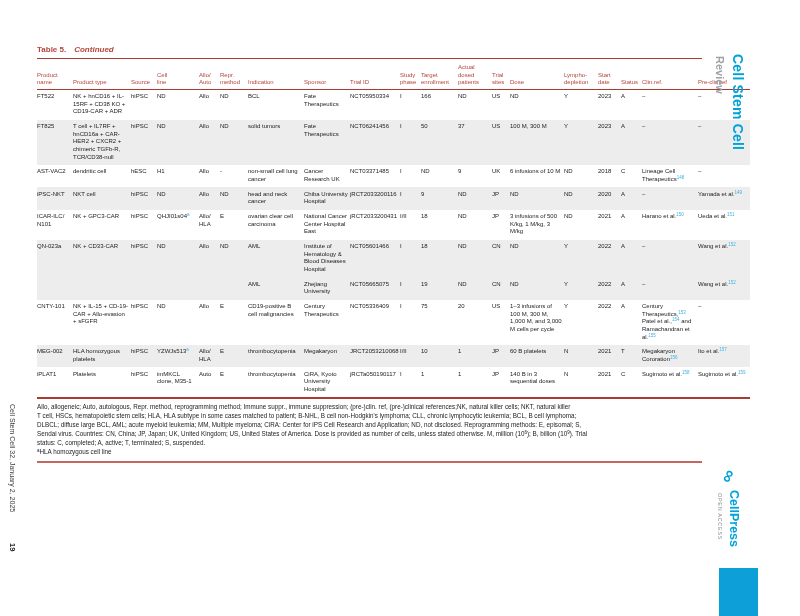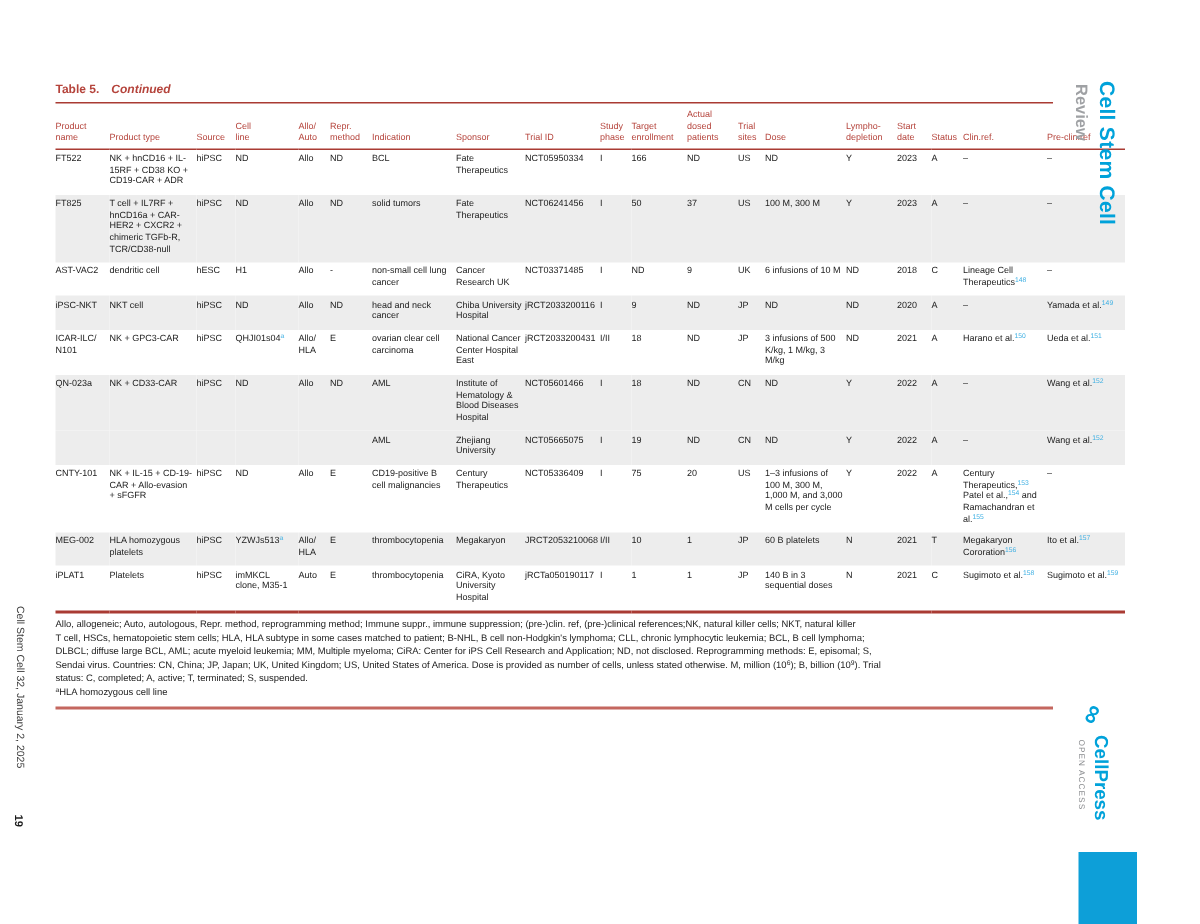--- a/index.html
+++ b/index.html
@@ -1,21 +1,21 @@
 <!DOCTYPE html>
 <html><head>
 <meta charset="utf-8">
 <style>
   html,body{margin:0;padding:0;}
   body{
     width:800px;height:616px;position:relative;background:#ffffff;
     font-family:"Liberation Sans", sans-serif;overflow:hidden;
     -webkit-font-smoothing:antialiased;
   }
-  .content{position:absolute;left:37px;top:55px;width:665px;}
+  .content{position:absolute;left:37px;top:45px;width:665px;}
   .table-title{
     font-size:8px;font-weight:bold;color:#b5443c;
     padding-bottom:4px;border-bottom:1.5px solid #a93b33;
   }
   .table-title .cont{font-style:italic;margin-left:8px;}
   table{width:665px;table-layout:fixed;border-collapse:collapse;}
   th{
     font-size:6px;font-weight:normal;color:#b5443c;text-align:left;
     vertical-align:bottom;padding:5px 2px 2px 0;white-space:pre-line;
     line-height:1.25;border-bottom:1.5px solid #a93b33;

